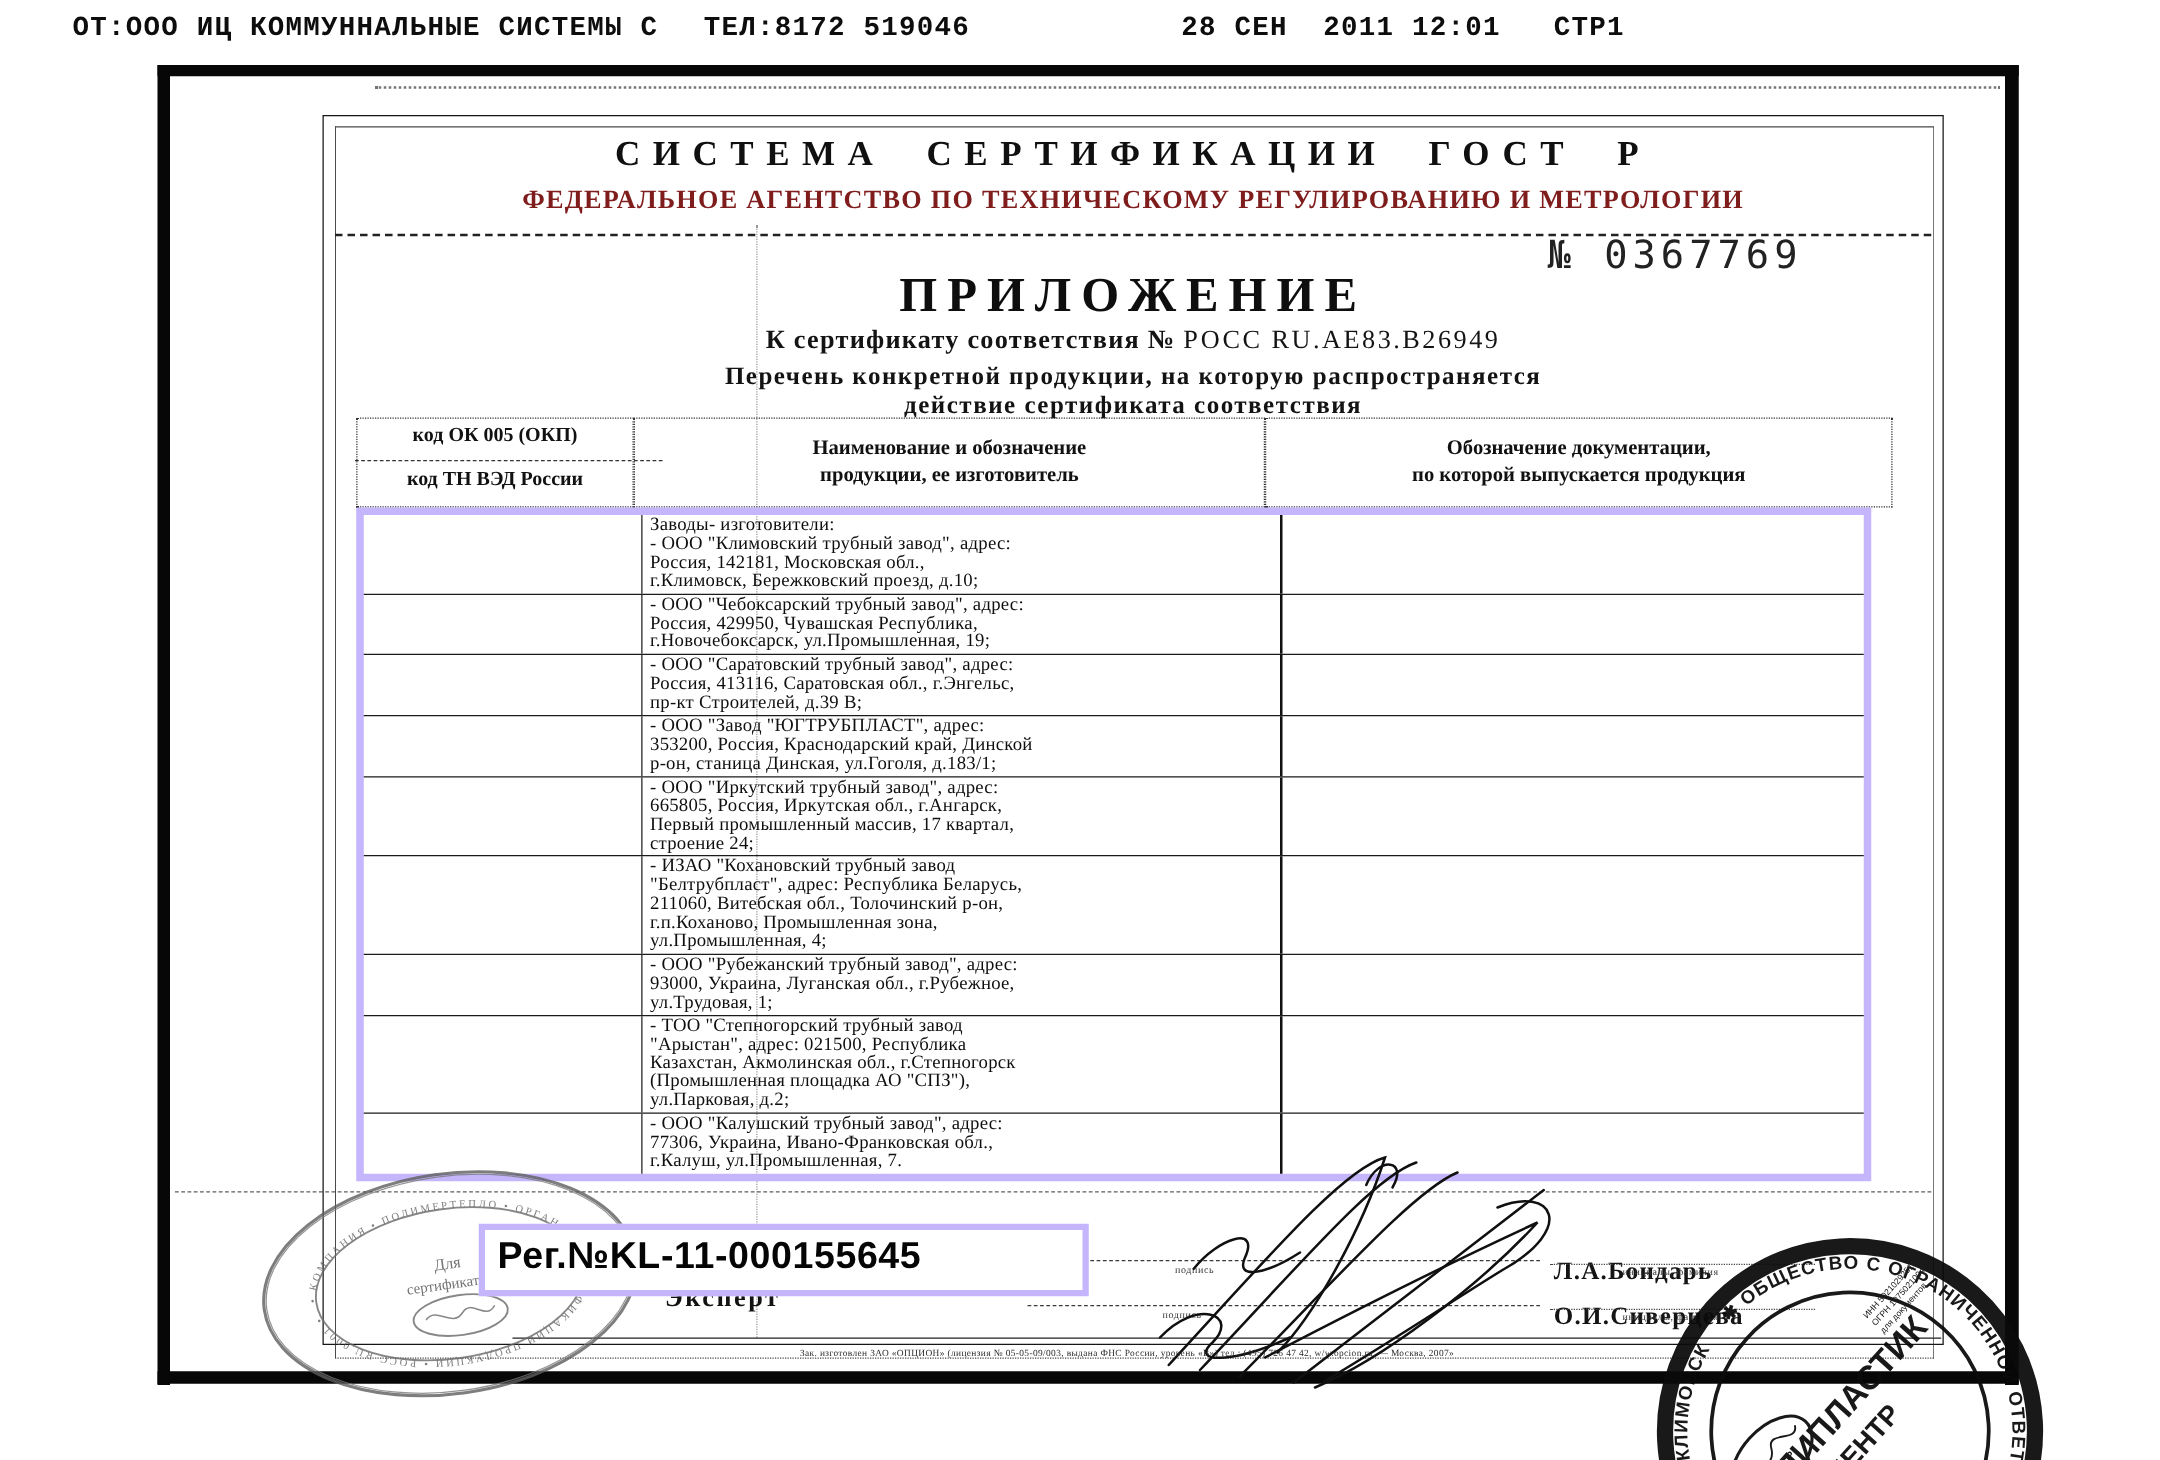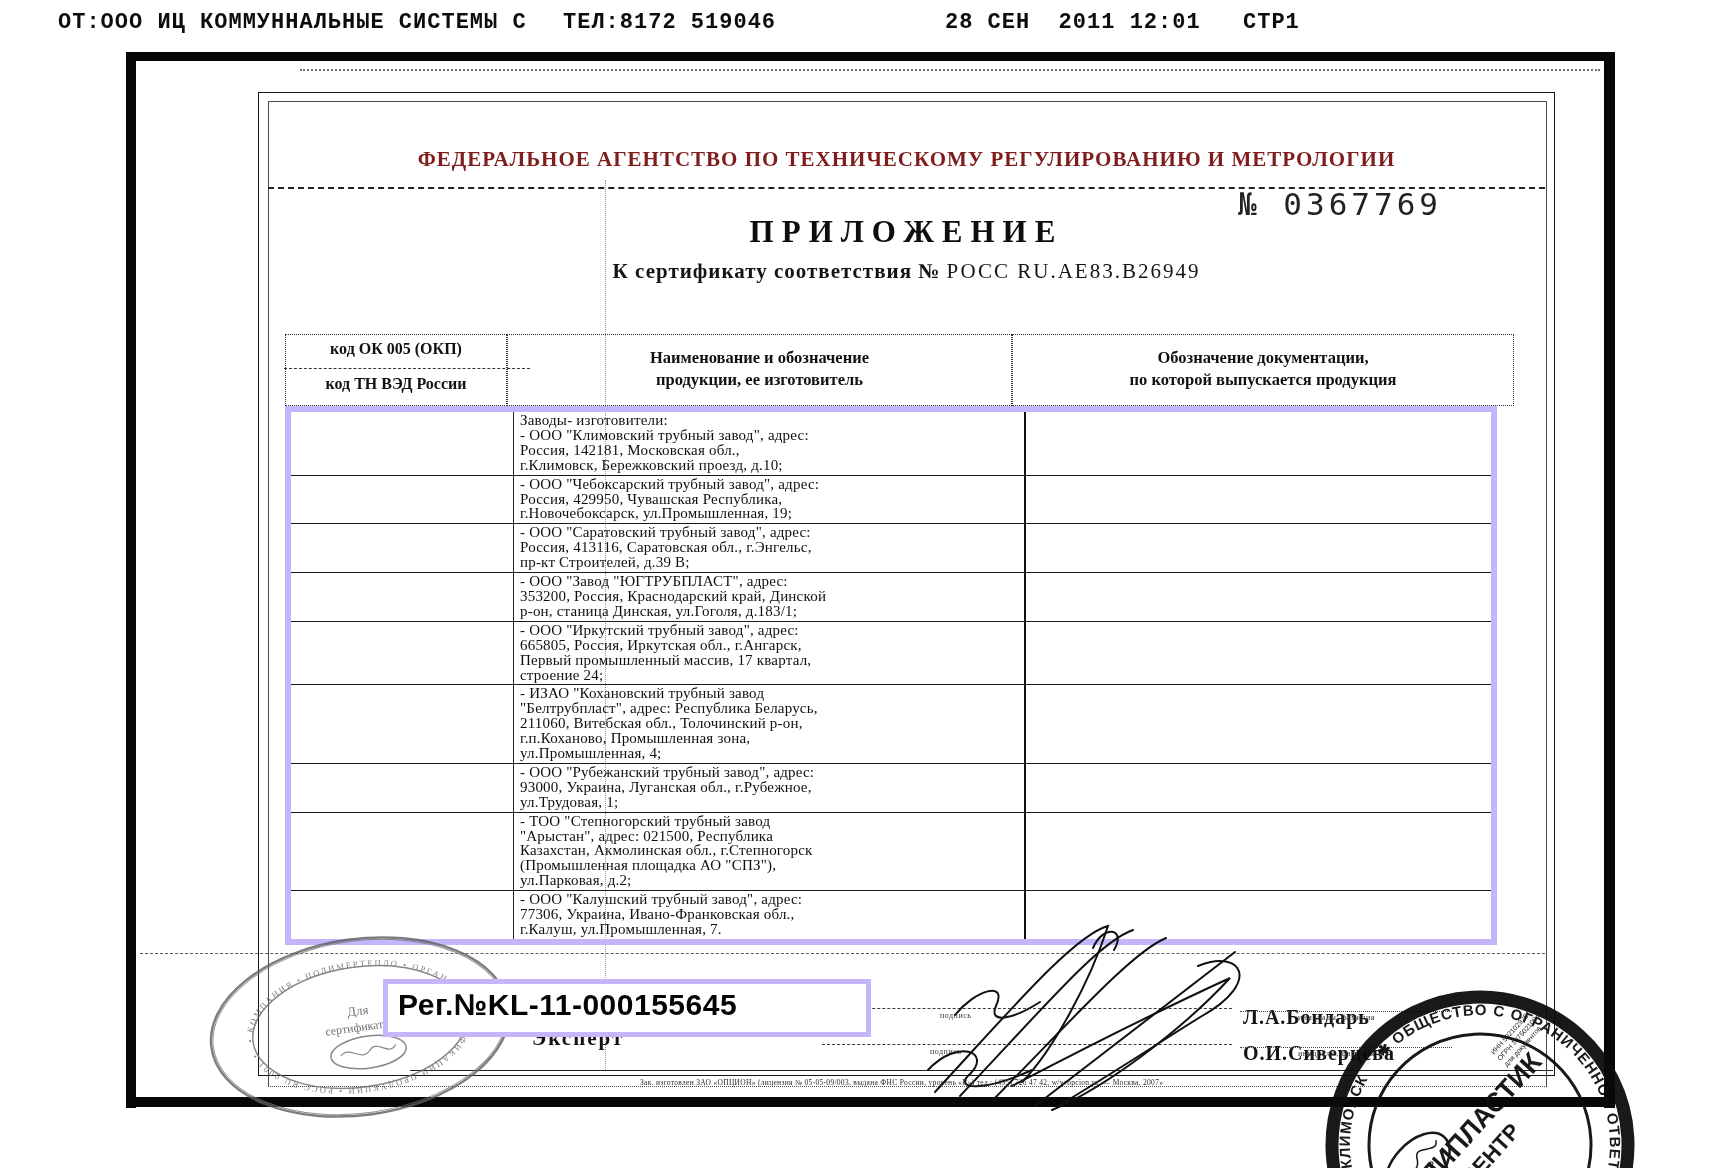--- a/index.html
+++ b/index.html
@@ -21,21 +21,21 @@
 
   
   .frameA{position:absolute;left:258px;top:92px;width:1295px;height:982px;border:1.5px solid #161616;}
   .frameB{position:absolute;left:268px;top:101px;width:1277px;height:984px;border:1px solid #2b2b2b;border-bottom-style:dotted;opacity:.85;}
 
   .titlebox{position:absolute;left:268px;top:101px;width:1277px;height:86px;border-bottom:2px dashed #222;}
   .title1{position:absolute;left:0;top:7px;width:100%;text-align:center;font-size:28px;font-weight:bold;letter-spacing:10px;word-spacing:16px;color:#101010;}
   .title2{position:absolute;left:0;top:46px;width:100%;text-align:center;font-size:21px;font-weight:bold;letter-spacing:1px;color:#7f1d1d;}
 
   .blankno{position:absolute;left:1238px;top:186px;font-family:"DejaVu Sans Mono",monospace;font-size:31px;letter-spacing:4px;color:#222;}
-  .doc-title{position:absolute;left:268px;top:214px;width:1277px;text-align:center;font-size:31px;font-weight:bold;letter-spacing:8px;color:#0e0e0e;}
+  .doc-title{position:absolute;left:268px;top:214px;width:1277px;text-align:center;font-size:39px;font-weight:bold;letter-spacing:8px;color:#0e0e0e;}
   .subtitle{position:absolute;left:268px;top:259px;width:1277px;text-align:center;font-size:21px;color:#141414;}
   .subtitle .p1{font-weight:bold;letter-spacing:1px;}
   .subtitle .p2{font-weight:normal;letter-spacing:2px;}
   .purpose{position:absolute;left:268px;top:290px;width:1277px;text-align:center;font-size:20px;font-weight:bold;letter-spacing:1.2px;line-height:23px;white-space:pre-line;color:#131313;}
 
   
   .th{position:absolute;border:1px dotted #333;box-sizing:border-box;}
   .th-left{left:285px;top:334px;width:222px;height:72px;}
   .th-left .a{position:absolute;left:0;top:5px;width:100%;text-align:center;font-size:16px;font-weight:bold;}
   .th-left .div{position:absolute;left:-2px;top:33px;width:112%;border-top:1.5px dashed #333;}
@@ -86,28 +86,31 @@
 
   <div class="dot-h" style="left:300px;top:69px;width:1300px;"></div>
   <div class="dot-v" style="left:605px;top:180px;height:890px;"></div>
   <div class="dash-h" style="left:140px;top:953px;width:1405px;"></div>
   <div class="solid-h" style="left:410px;top:1070px;width:1143px;"></div>
 
   <div class="frameA"></div>
   <div class="frameB"></div>
 
   <div class="titlebox">
+    <div class="title1">СИСТЕМА СЕРТИФИКАЦИИ ГОСТ Р</div>
     <div class="title2">ФЕДЕРАЛЬНОЕ АГЕНТСТВО ПО ТЕХНИЧЕСКОМУ РЕГУЛИРОВАНИЮ И МЕТРОЛОГИИ</div>
   </div>
 
   <div class="blankno">№ 0367769</div>
   <div class="doc-title">ПРИЛОЖЕНИЕ</div>
   <div class="subtitle">
     <span class="p1">К сертификату соответствия № </span><span class="p2">РОСС RU.АЕ83.В26949</span>
   </div>
+  <div class="purpose">Перечень конкретной продукции,  на которую распространяется
+действие сертификата соответствия</div>
 
   <div class="th th-left">
     <div class="a">код ОК 005 (ОКП)</div>
     <div class="div"></div>
     <div class="b">код ТН ВЭД России</div>
   </div>
   <div class="th th-right">
     <div class="th-txt">Обозначение документации,
 по которой выпускается продукция</div>
   </div>

